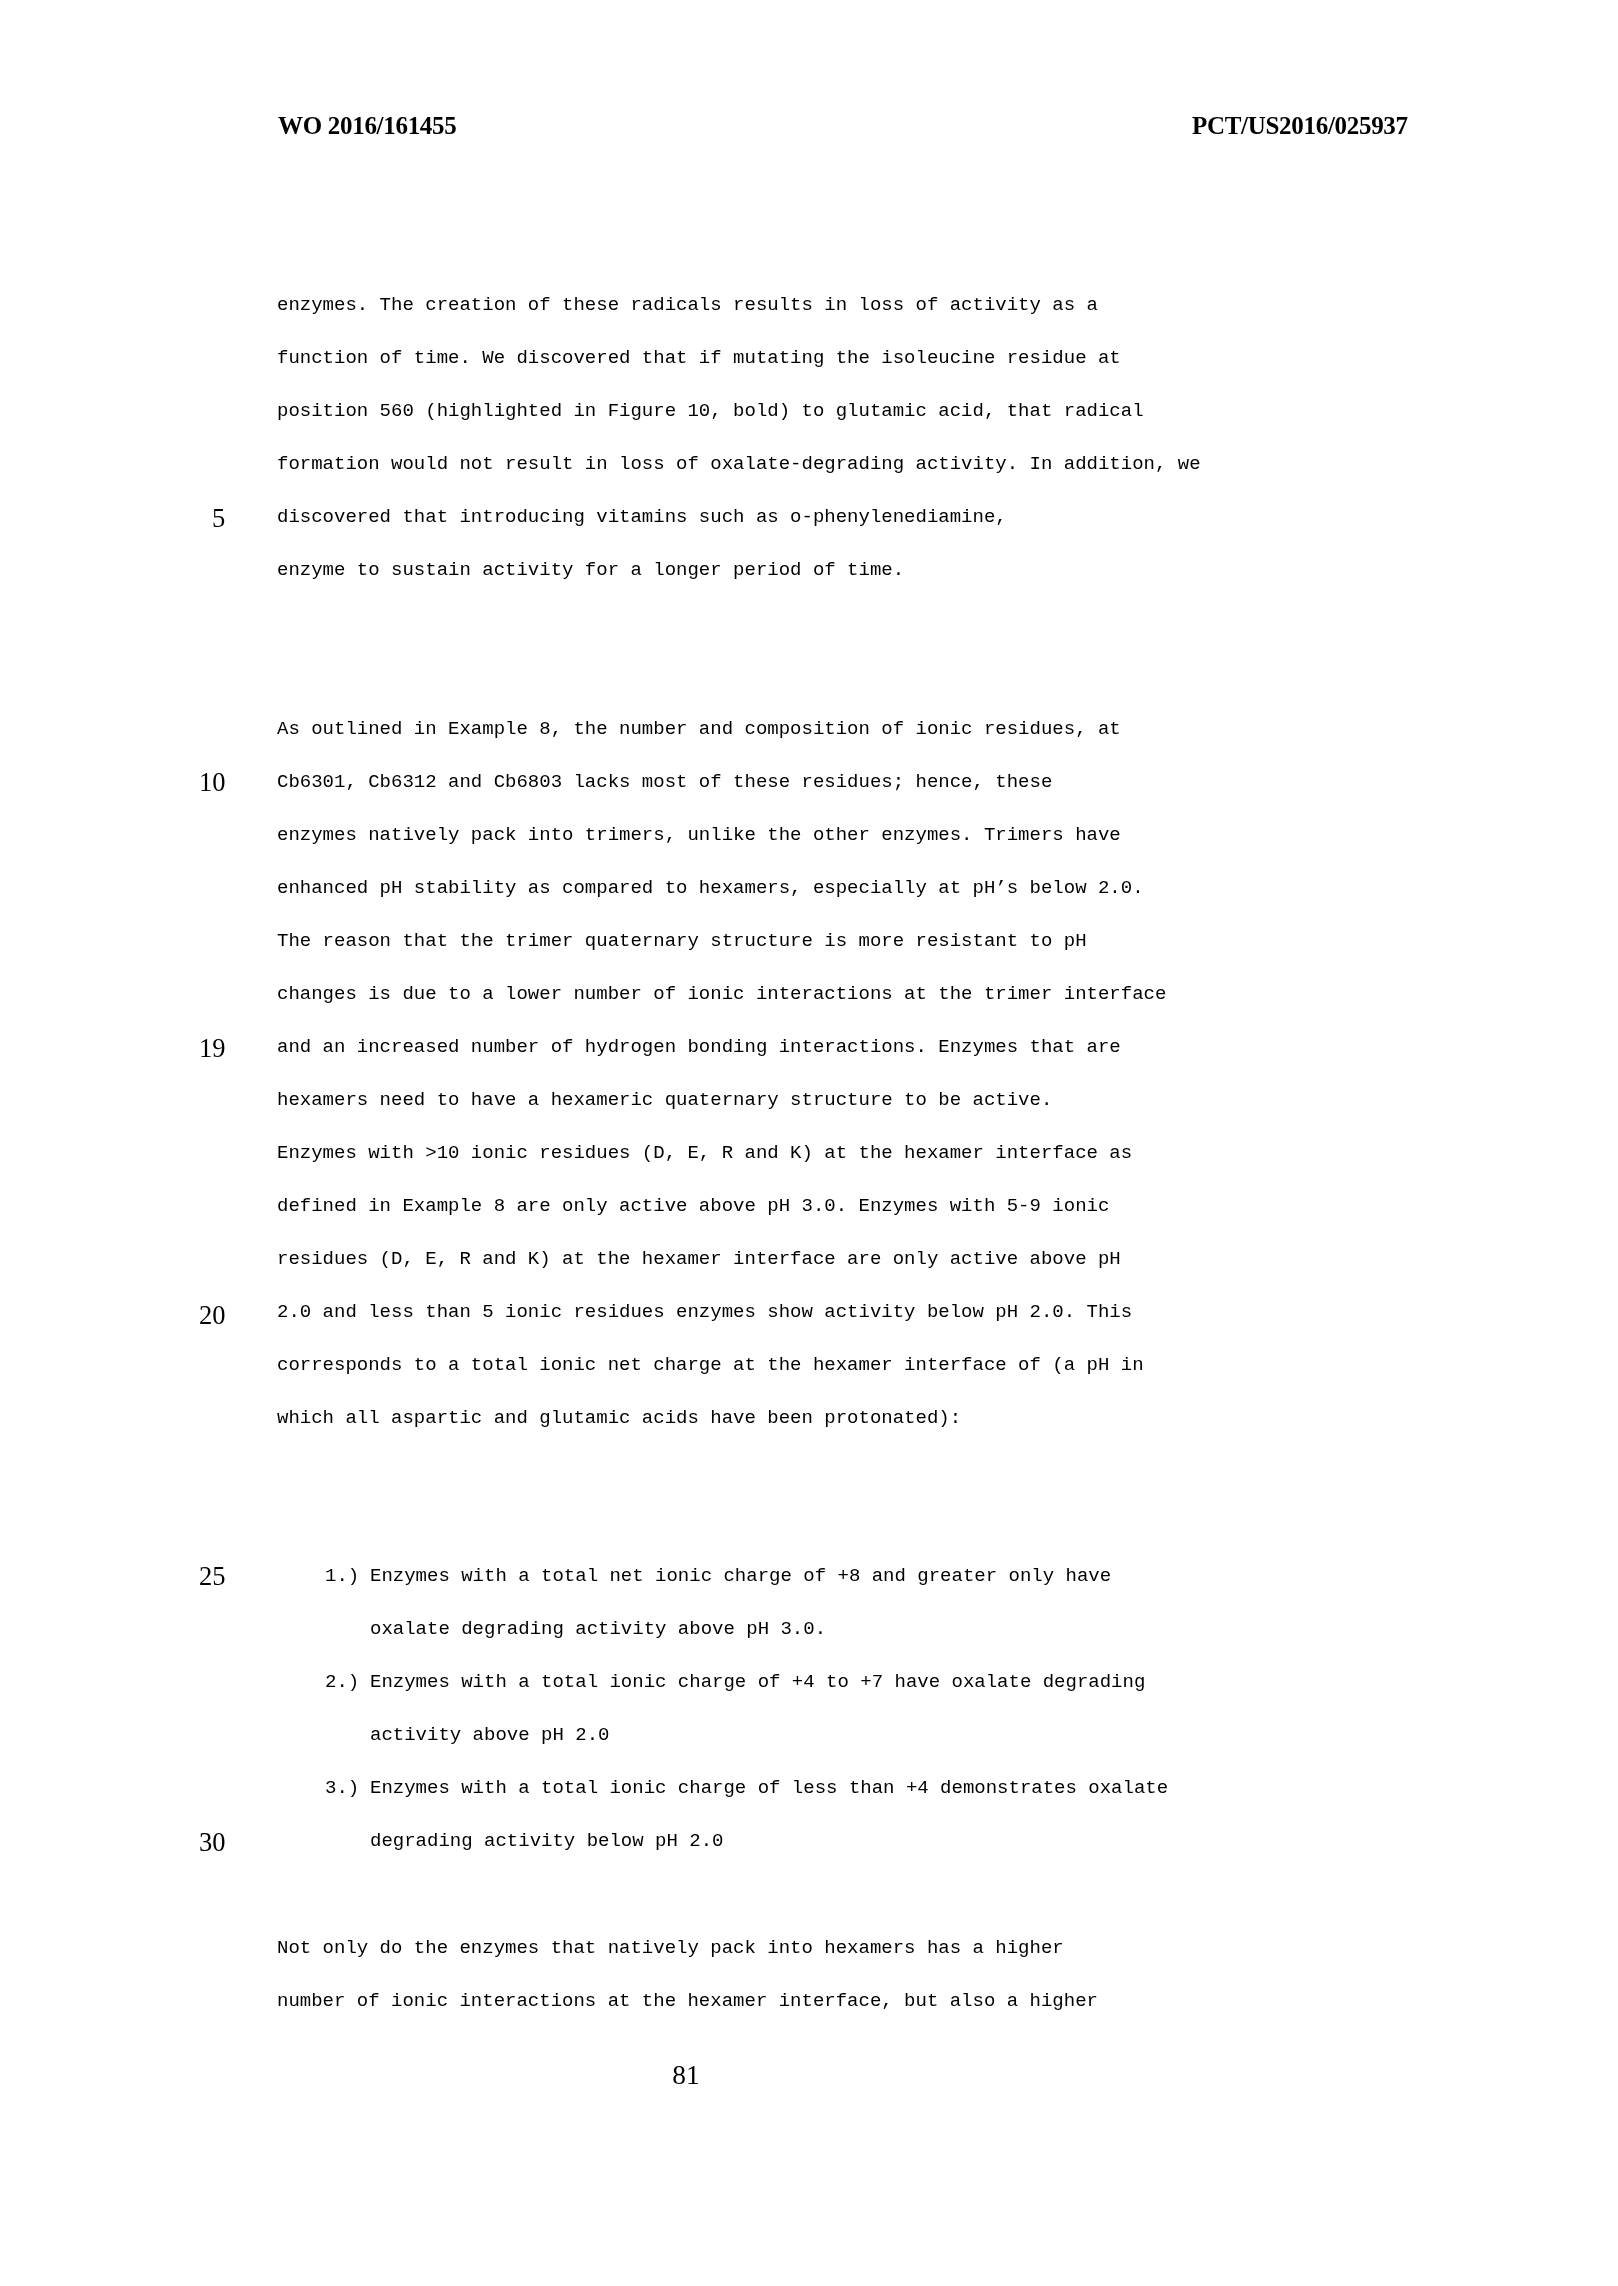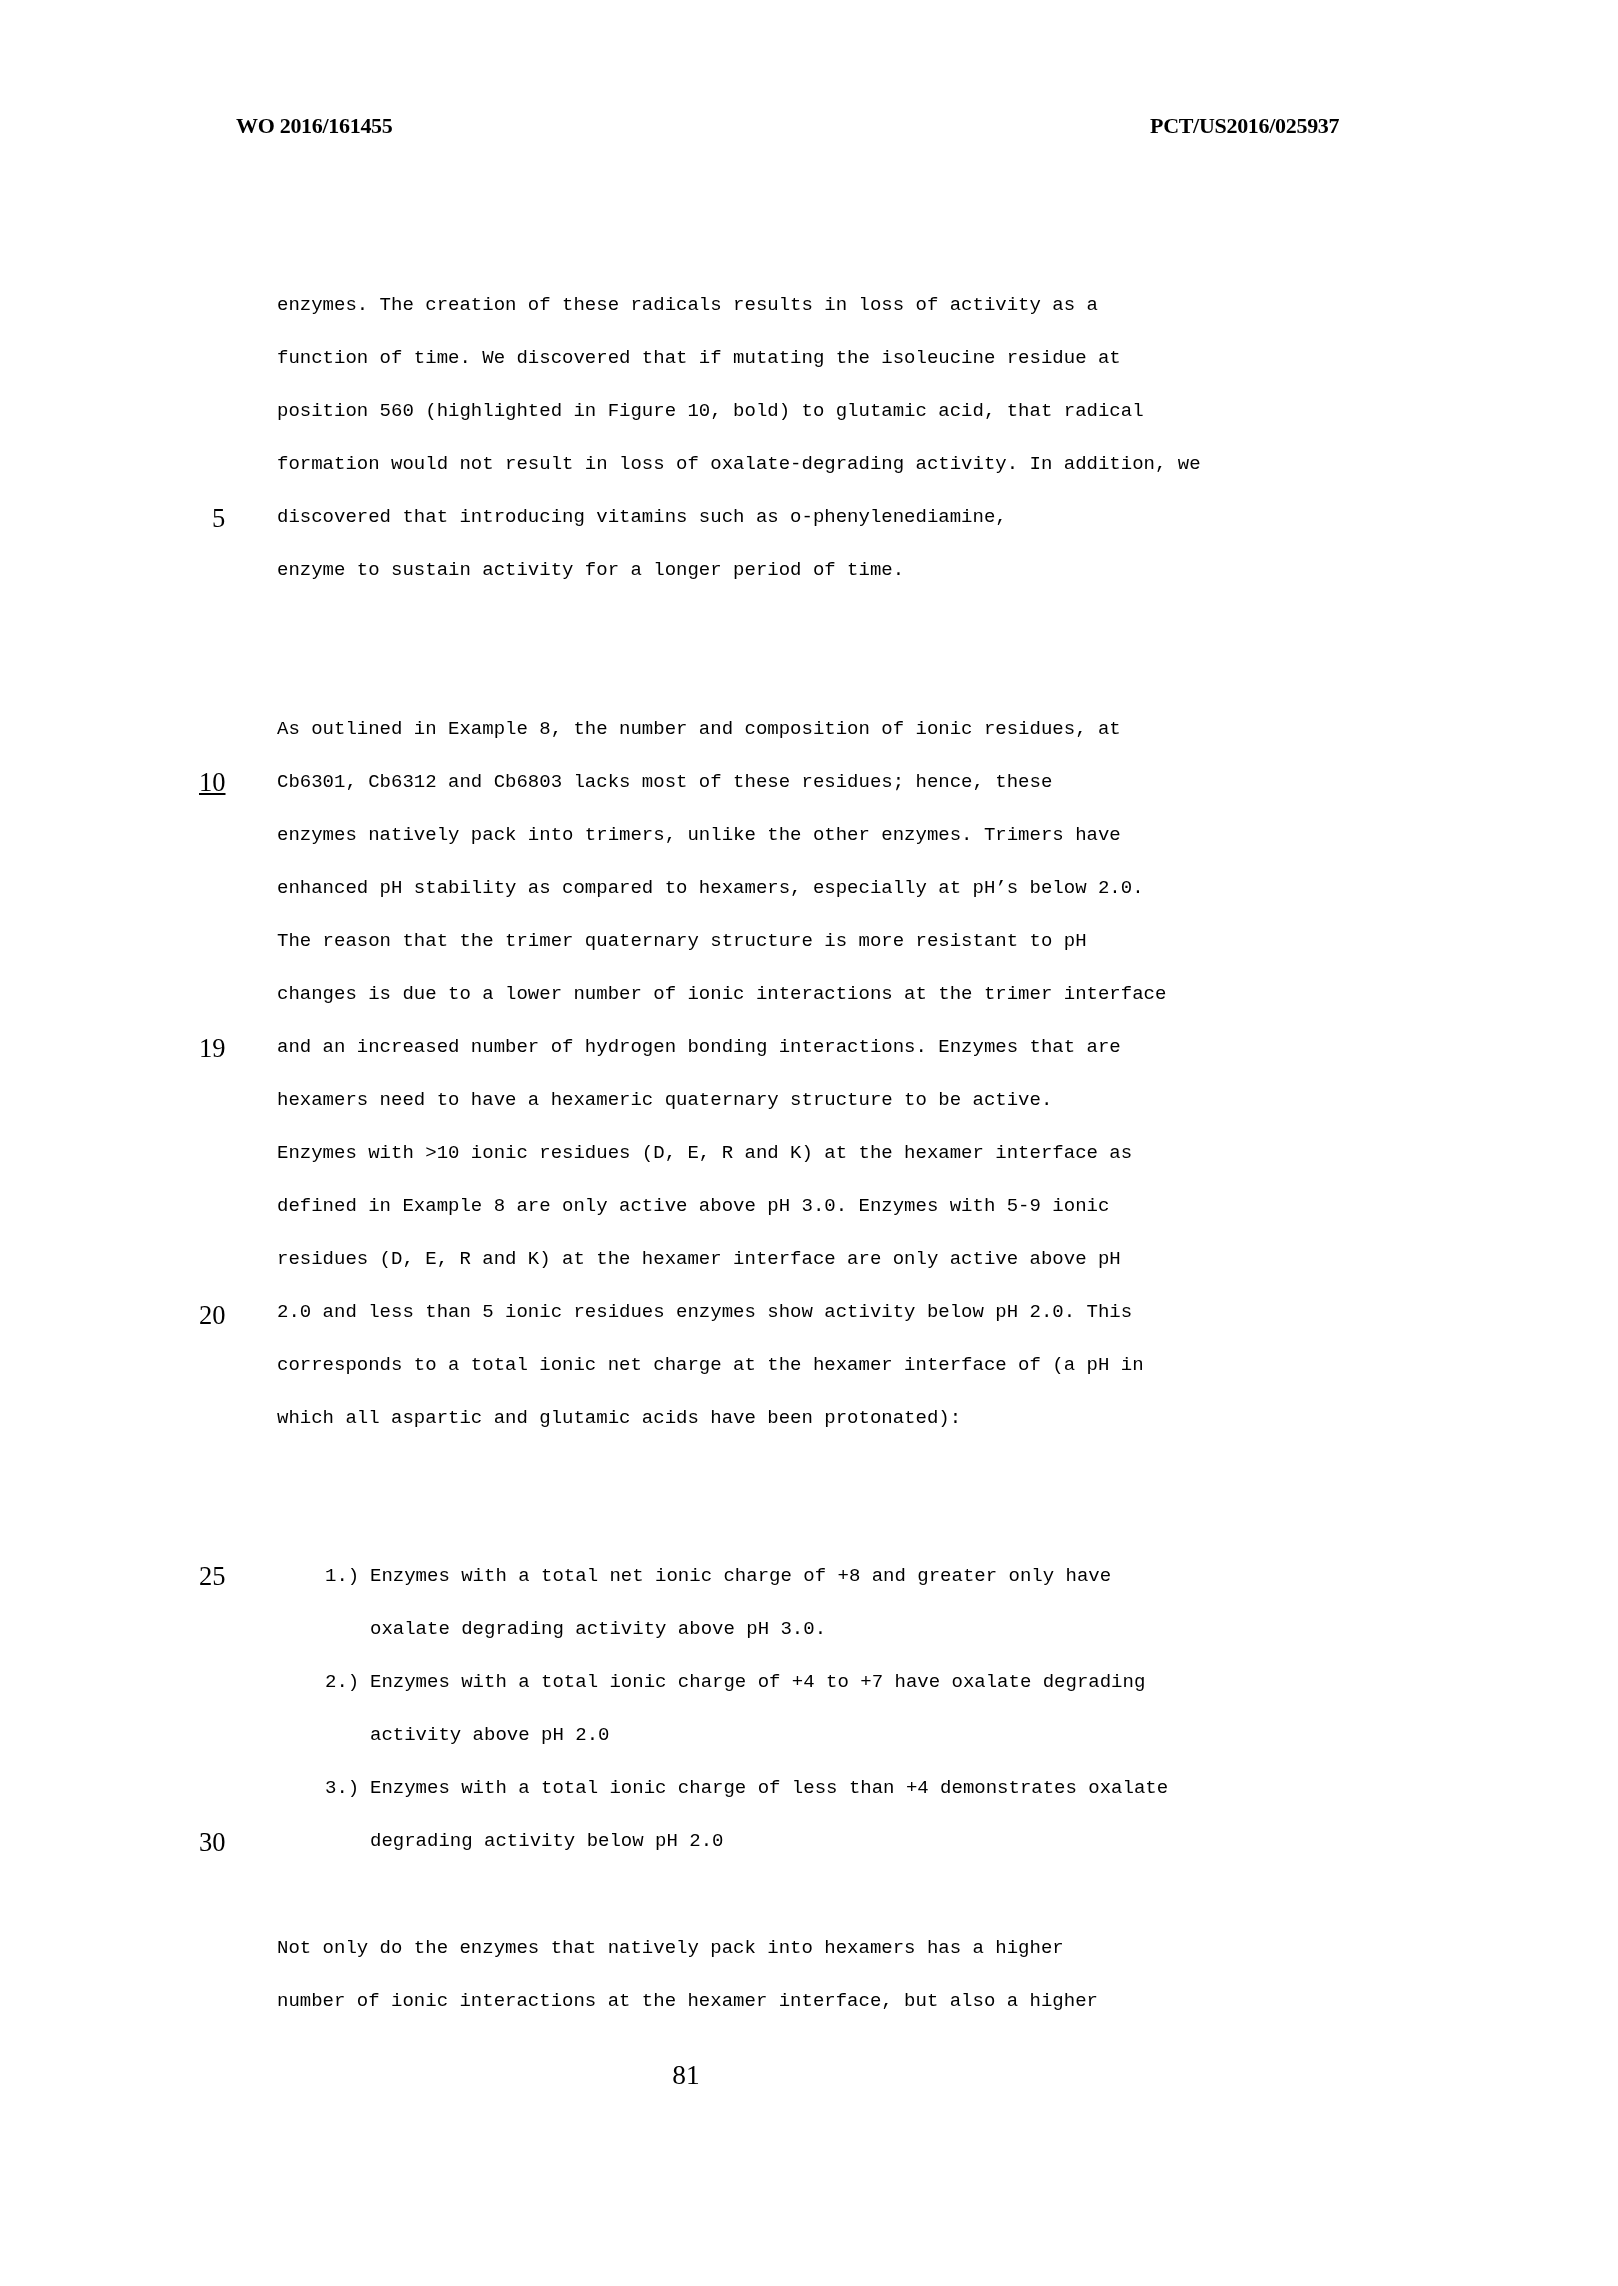--- a/index.html
+++ b/index.html
@@ -1,18 +1,18 @@
 <!DOCTYPE html>
 <html><head>
 <meta charset="utf-8">
 <style>
   html, body { margin: 0; padding: 0; background: #ffffff; }
   body { width: 1618px; height: 2287px; position: relative; overflow: hidden; color: #000; }
   .page { position: absolute; left: 0; top: 0; width: 1618px; height: 2287px; background: #fff; }
-  .hdr { position: absolute; top: 111px; font-family: "Liberation Serif", serif; font-weight: bold; font-size: 22px; letter-spacing: -0.3px; line-height: 29px; white-space: nowrap; }
+  .hdr { position: absolute; top: 111px; font-family: "Liberation Serif", serif; font-weight: bold; font-size: 25px; letter-spacing: -0.3px; line-height: 29px; white-space: nowrap; margin-left: 42px; }
   .hdr-left { left: 236px; }
   .hdr-right { left: 1150px; }
   .block { position: absolute; font-family: Liberation Mono, monospace; font-size: 19px; line-height: 53px; white-space: nowrap; }
   .line { display: block; height: 53px; }
   .body-left { left: 277px; }
   .list { left: 325px; }
   .list .item { display: block; }
   .list .row { display: block; height: 53px; position: relative; }
   .list .marker { position: absolute; left: 0; }
   .list .text { position: absolute; left: 45px; }
@@ -82,21 +82,21 @@
       </div>
     </div>
   </div>
 
   <div class="block body-left" style="top:1922px;">
     <span class="line">Not only do the enzymes that natively pack into hexamers has a higher</span>
     <span class="line">number of ionic interactions at the hexamer interface, but also a higher</span>
   </div>
 
   <div class="ln" style="top:492px; left:212px;">5</div>
-  <div class="ln" style="top:756px;text-decoration:underline;">10</div>
+  <div class="ln" style="top:756px;">10</div>
   <div class="ln" style="top:1022px;">19</div>
   <div class="ln" style="top:1289px;">20</div>
   <div class="ln" style="top:1550px;">25</div>
   <div class="ln" style="top:1816px;">30</div>
 
   <div class="pgnum">81</div>
 </div>
 
 
 </body></html>

